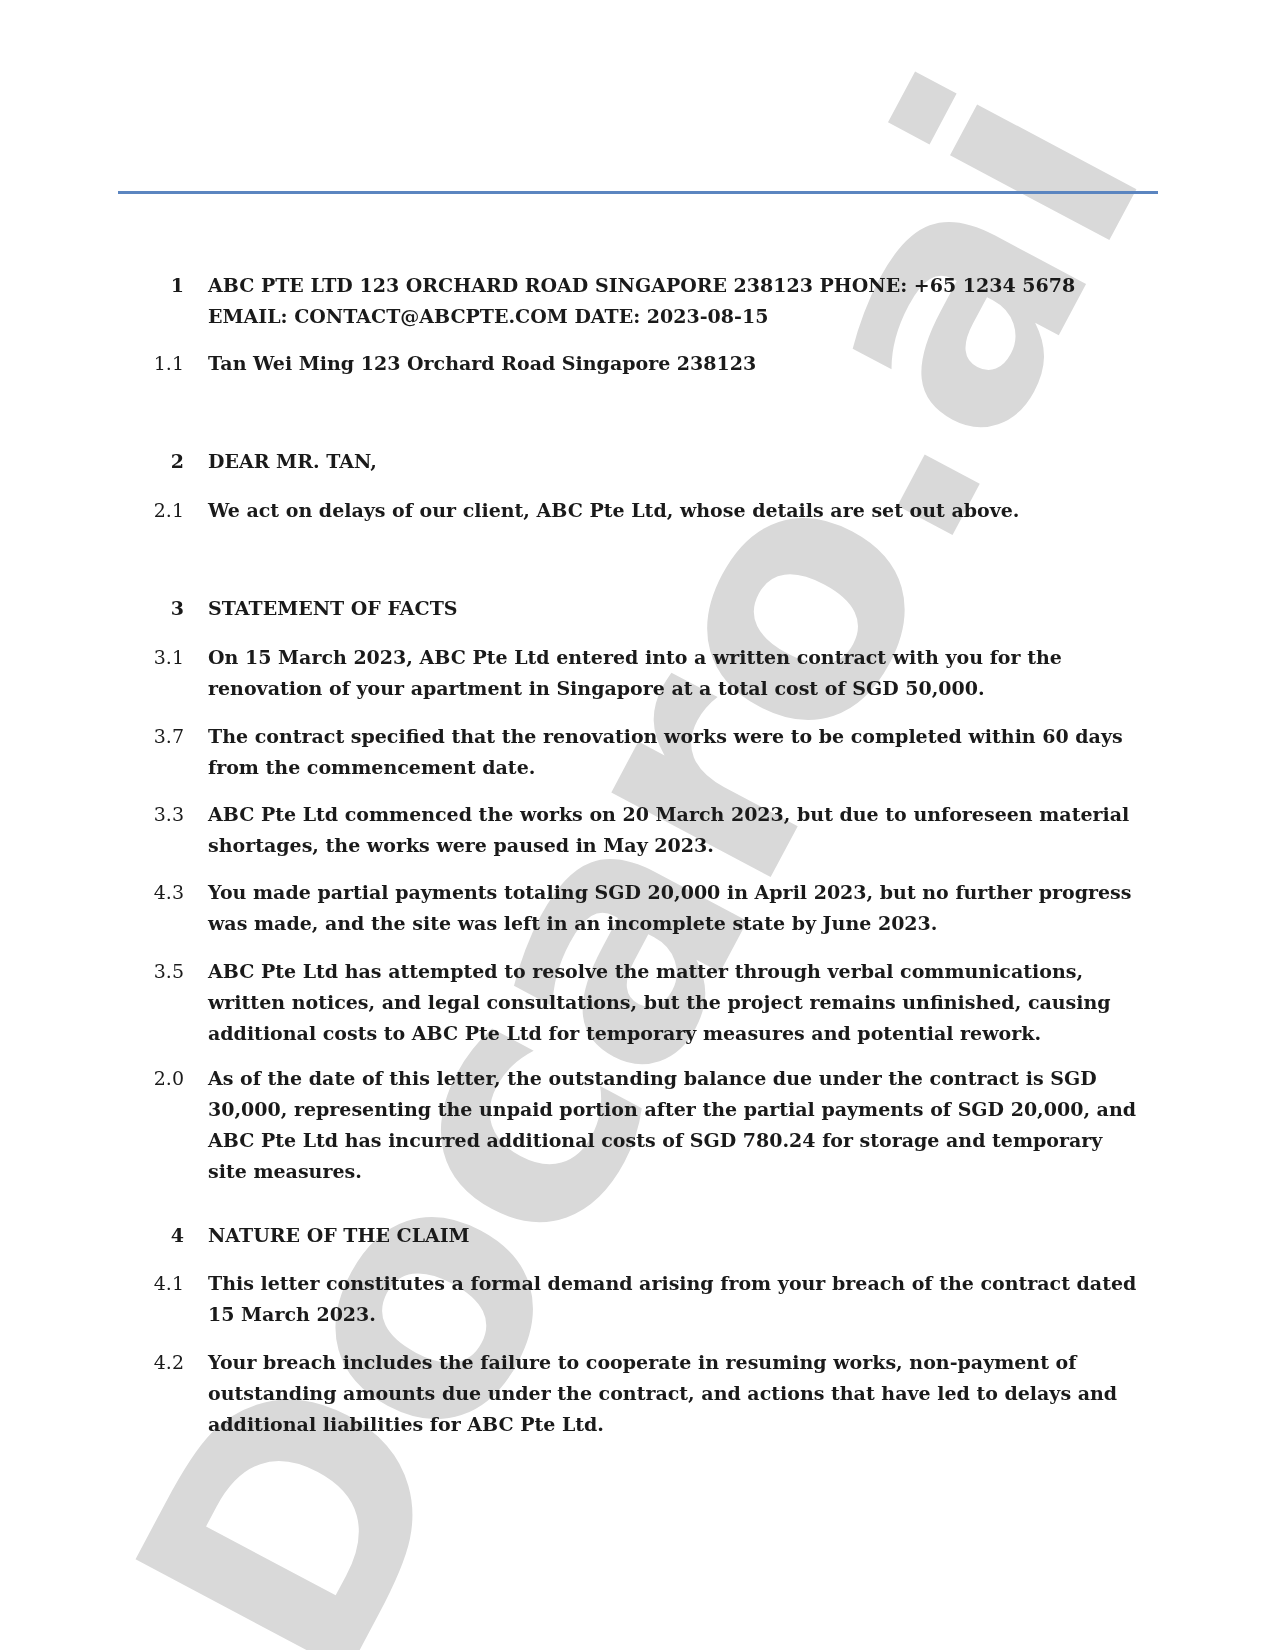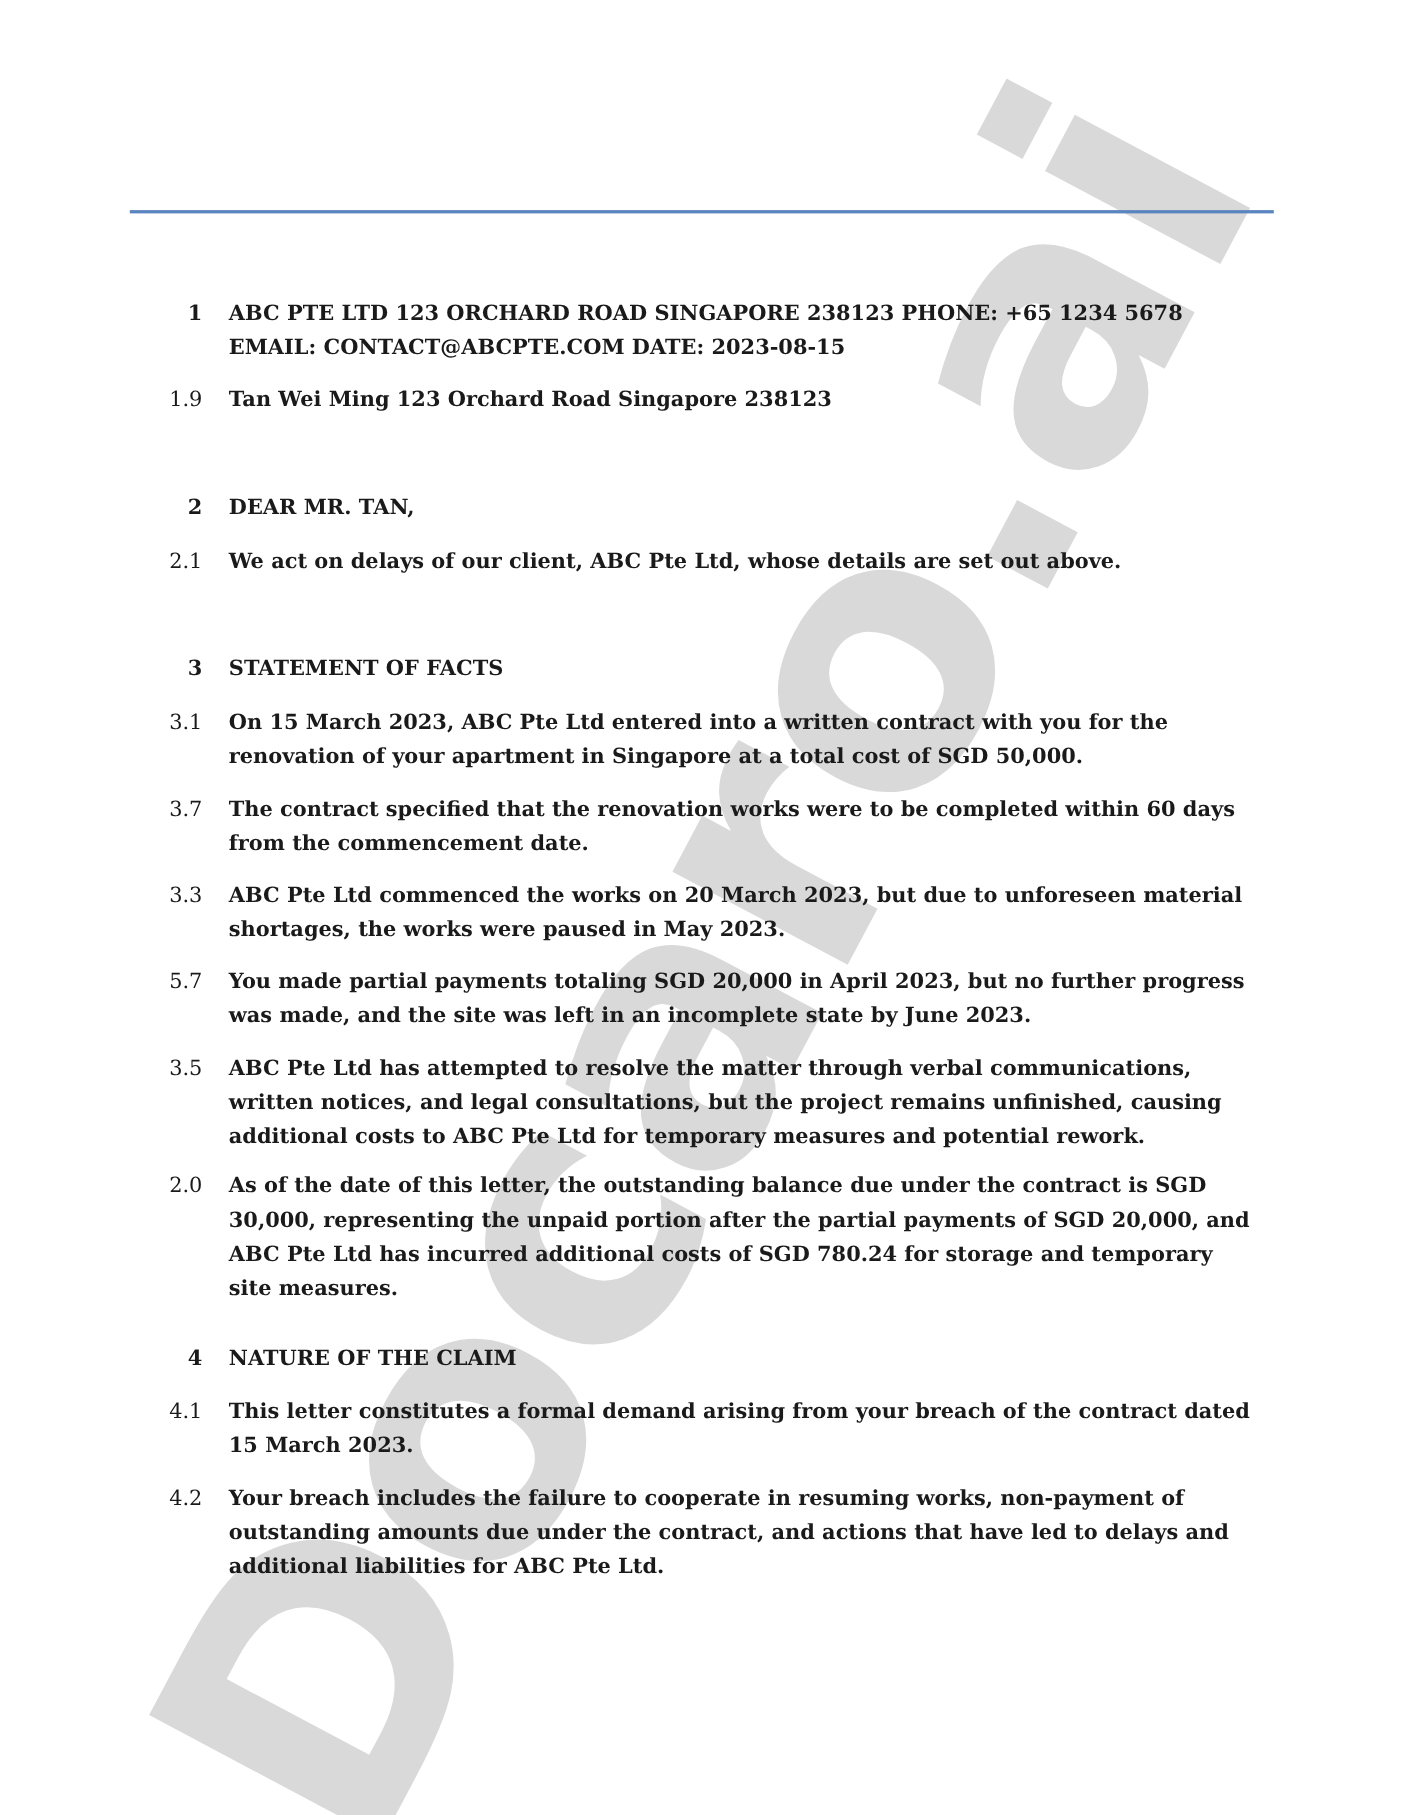--- a/index.html
+++ b/index.html
@@ -99,21 +99,21 @@
 
   <div class="title-rule"></div>
 
   <div class="content">
 
     <div class="row heading" style="top:0px;">
       <span class="num">1</span>
       <span class="text">ABC PTE LTD 123 ORCHARD ROAD SINGAPORE 238123 PHONE: +65 1234 5678 EMAIL: CONTACT@ABCPTE.COM DATE: 2023-08-15</span>
     </div>
     <div class="row" style="top:78px;">
-      <span class="num">1.9</span>
+      <span class="num">1.1</span>
       <span class="text">Tan Wei Ming 123 Orchard Road Singapore 238123</span>
     </div>
 
     <div class="row heading" style="top:176px;">
       <span class="num">2</span>
       <span class="text">DEAR MR. TAN,</span>
     </div>
     <div class="row" style="top:225px;">
       <span class="num">2.1</span>
       <span class="text">We act on delays of our client, ABC Pte Ltd, whose details are set out above.</span>
@@ -129,21 +129,21 @@
     </div>
     <div class="row" style="top:451px;">
       <span class="num">3.7</span>
       <span class="text">The contract specified that the renovation works were to be completed within 60 days from the commencement date.</span>
     </div>
     <div class="row" style="top:529px;">
       <span class="num">3.3</span>
       <span class="text">ABC Pte Ltd commenced the works on 20 March 2023, but due to unforeseen material shortages, the works were paused in May 2023.</span>
     </div>
     <div class="row" style="top:607px;">
-      <span class="num">5.7</span>
+      <span class="num">4.3</span>
       <span class="text">You made partial payments totaling SGD 20,000 in April 2023, but no further progress was made, and the site was left in an incomplete state by June 2023.</span>
     </div>
     <div class="row" style="top:686px;">
       <span class="num">3.5</span>
       <span class="text">ABC Pte Ltd has attempted to resolve the matter through verbal communications, written notices, and legal consultations, but the project remains unfinished, causing additional costs to ABC Pte Ltd for temporary measures and potential rework.</span>
     </div>
     <div class="row" style="top:793px;">
       <span class="num">2.0</span>
       <span class="text">As of the date of this letter, the outstanding balance due under the contract is SGD 30,000, representing the unpaid portion after the partial payments of SGD 20,000, and ABC Pte Ltd has incurred additional costs of SGD 780.24 for storage and temporary site measures.</span>
     </div>

